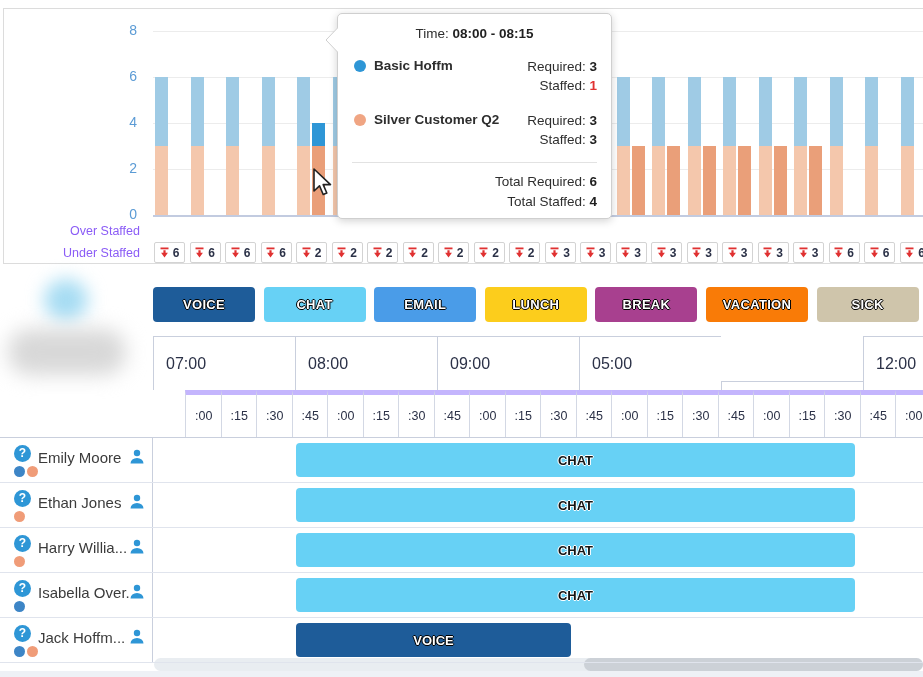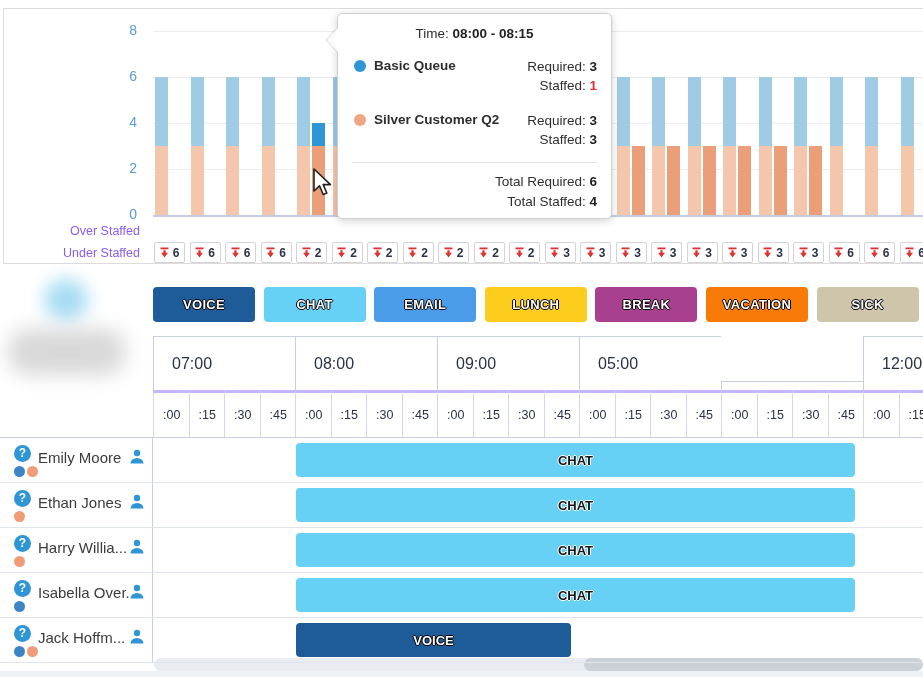--- a/index.html
+++ b/index.html
@@ -39,23 +39,23 @@
   b { color:#1f1f1f; }
   .red { color:#e03131 !important; }
 
   
   .legend-btn { height:35px; border-radius:4px; border:none; cursor:pointer;
     font-family:inherit; font-weight:bold; font-size:13px; color:#fff; letter-spacing:.3px;
     text-shadow:-1px 0 0 #000, 1px 0 0 #000, 0 -1px 0 #000, 0 1px 0 #000; }
 
   
   .hour-cell { border-left:1px solid #c9cfdd; border-top:1px solid #c9cfdd; background:#fff;
-    font-size:16px; color:#2b3147; display:flex; align-items:center; padding-left:18px; }
-  .sub-cell { border-left:1px solid #d3d8e4; border-top:3px solid #c4b5fd; background:#fff;
-    font-size:12.5px; color:#2b3147; display:flex; align-items:center; justify-content:center; }
+    font-size:16px; color:#2b3147; display:flex; align-items:center; padding-left:12px; }
+  .sub-cell { border-left:1px solid #d3d8e4; border-top:5px solid #c4b5fd; background:#fff;
+    font-size:12.5px; color:#2b3147; display:flex; align-items:center; justify-content:center;margin-left:32px; }
   .hline { background:#c9cfdd; }
   .row-border { background:#e0e4ed; }
   .agent-cell { border-right:1px solid #c9cfdd; background:#fff; }
   .q-icon { position:absolute; left:14px; top:7px; width:17px; height:17px; border-radius:50%;
     background:#2e96d6; color:#fff; font-size:12px; font-weight:bold; text-align:center; line-height:17px; }
   .agent-name { position:absolute; left:38px; top:11px; font-size:15px; color:#3b3b3b; white-space:nowrap; }
   .person-icon { position:absolute; left:129px; top:11px; }
   .dot { position:absolute; width:11px; height:11px; border-radius:50%; top:28px; }
   .shift { border-radius:4px; display:flex; align-items:center; justify-content:center;
     font-size:13px; font-weight:bold; z-index:3; }
@@ -79,21 +79,21 @@
   <svg class="tt-arrow" width="14" height="28">
     <polygon points="13.5,1 1,14 13.5,27" fill="#ffffff" stroke="#cfcfcf" stroke-width="1"></polygon>
     <rect x="13" y="1" width="2" height="26" fill="#ffffff"></rect>
   </svg>
   <div class="tt-title">
     <span>Time:</span>
     <b>08:00 - 08:15</b>
   </div>
   <div class="tt-row">
     <span class="tt-dot" style="background: rgb(46, 150, 214);"></span>
-    <span class="tt-qname">Basic Queue</span>
+    <span class="tt-qname">Basic Hoffm</span>
     <span class="tt-right">
       <span><span>Required:</span> <b>3</b></span>
       <span><span>Staffed:</span> <b class="red">1</b></span>
     </span>
   </div>
   <div class="tt-row">
     <span class="tt-dot" style="background: rgb(240, 165, 131);"></span>
     <span class="tt-qname">Silver Customer Q2</span>
     <span class="tt-right">
       <span><span>Required:</span> <b>3</b></span>

